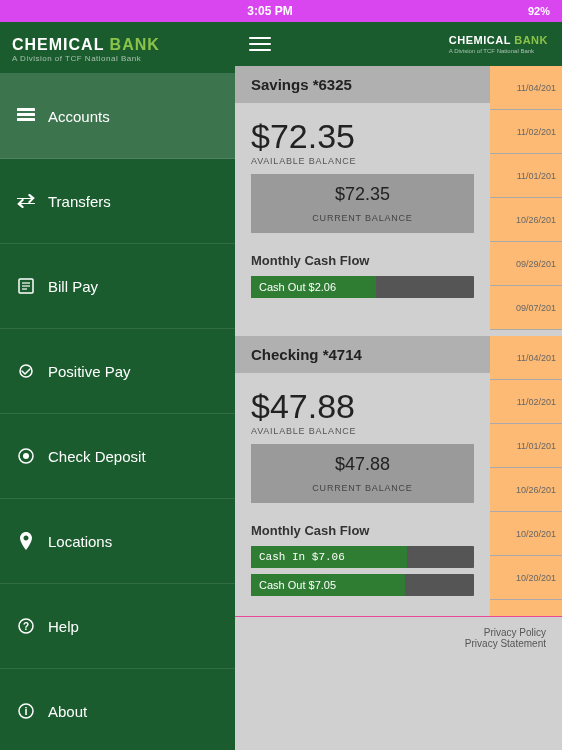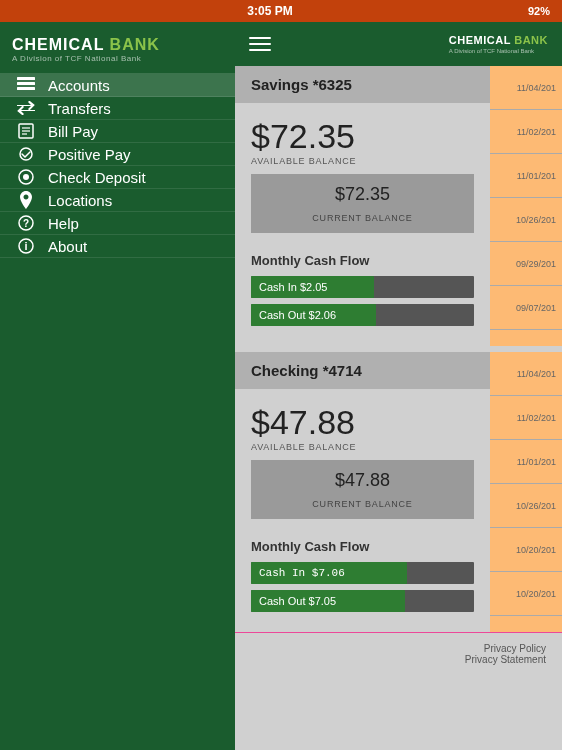--- a/index.html
+++ b/index.html
@@ -8,21 +8,21 @@
       height: 750px;
       font-family: -apple-system, 'Helvetica Neue', Arial, sans-serif;
       overflow: hidden;
       background: #1a1a1a;
       display: flex;
       flex-direction: column;
     }
 
     
     .status-bar {
-      background: #c2410c;
+      background: #d946ef;
       color: #fff;
       display: flex;
       justify-content: space-between;
       align-items: center;
       padding: 4px 12px;
       height: 22px;
       font-size: 12px;
       font-weight: 600;
     }
     .status-bar .time { flex: 1; text-align: center; }
@@ -64,21 +64,21 @@
       color: rgba(255,255,255,0.6);
       letter-spacing: 0.5px;
     }
 
     .nav-items { display: flex; flex-direction: column; flex: 1; }
 
     .nav-item {
       display: flex;
       align-items: center;
       gap: 12px;
-      padding: 1px 16px;
+      padding: 32px 16px;
       color: #fff;
       font-size: 15px;
       font-weight: 500;
       border-bottom: 1px solid rgba(255,255,255,0.1);
       cursor: pointer;
     }
     .nav-item.active {
       background: rgba(255,255,255,0.15);
     }
     .nav-icon {
@@ -417,27 +417,20 @@
             </div>
           </div>
 
           <div class="current-balance-box">
             <div class="current-balance-amount">$72.35</div>
             <div class="current-balance-label">CURRENT BALANCE</div>
           </div>
 
           <div class="cashflow-section">
             <div class="cashflow-title">Monthly Cash Flow</div>
-            <div class="cashflow-bar-row">
-              <div class="cashflow-bar-bg">
-                <div class="cashflow-bar-fill bar-fill-savings-in">
-                  <span class="cashflow-bar-label">Cash In $2.05</span>
-                </div>
-              </div>
-            </div>
             <div class="cashflow-bar-row">
               <div class="cashflow-bar-bg">
                 <div class="cashflow-bar-fill bar-fill-savings-out">
                   <span class="cashflow-bar-label">Cash Out $2.06</span>
                 </div>
               </div>
             </div>
           </div>
 
         </div>

